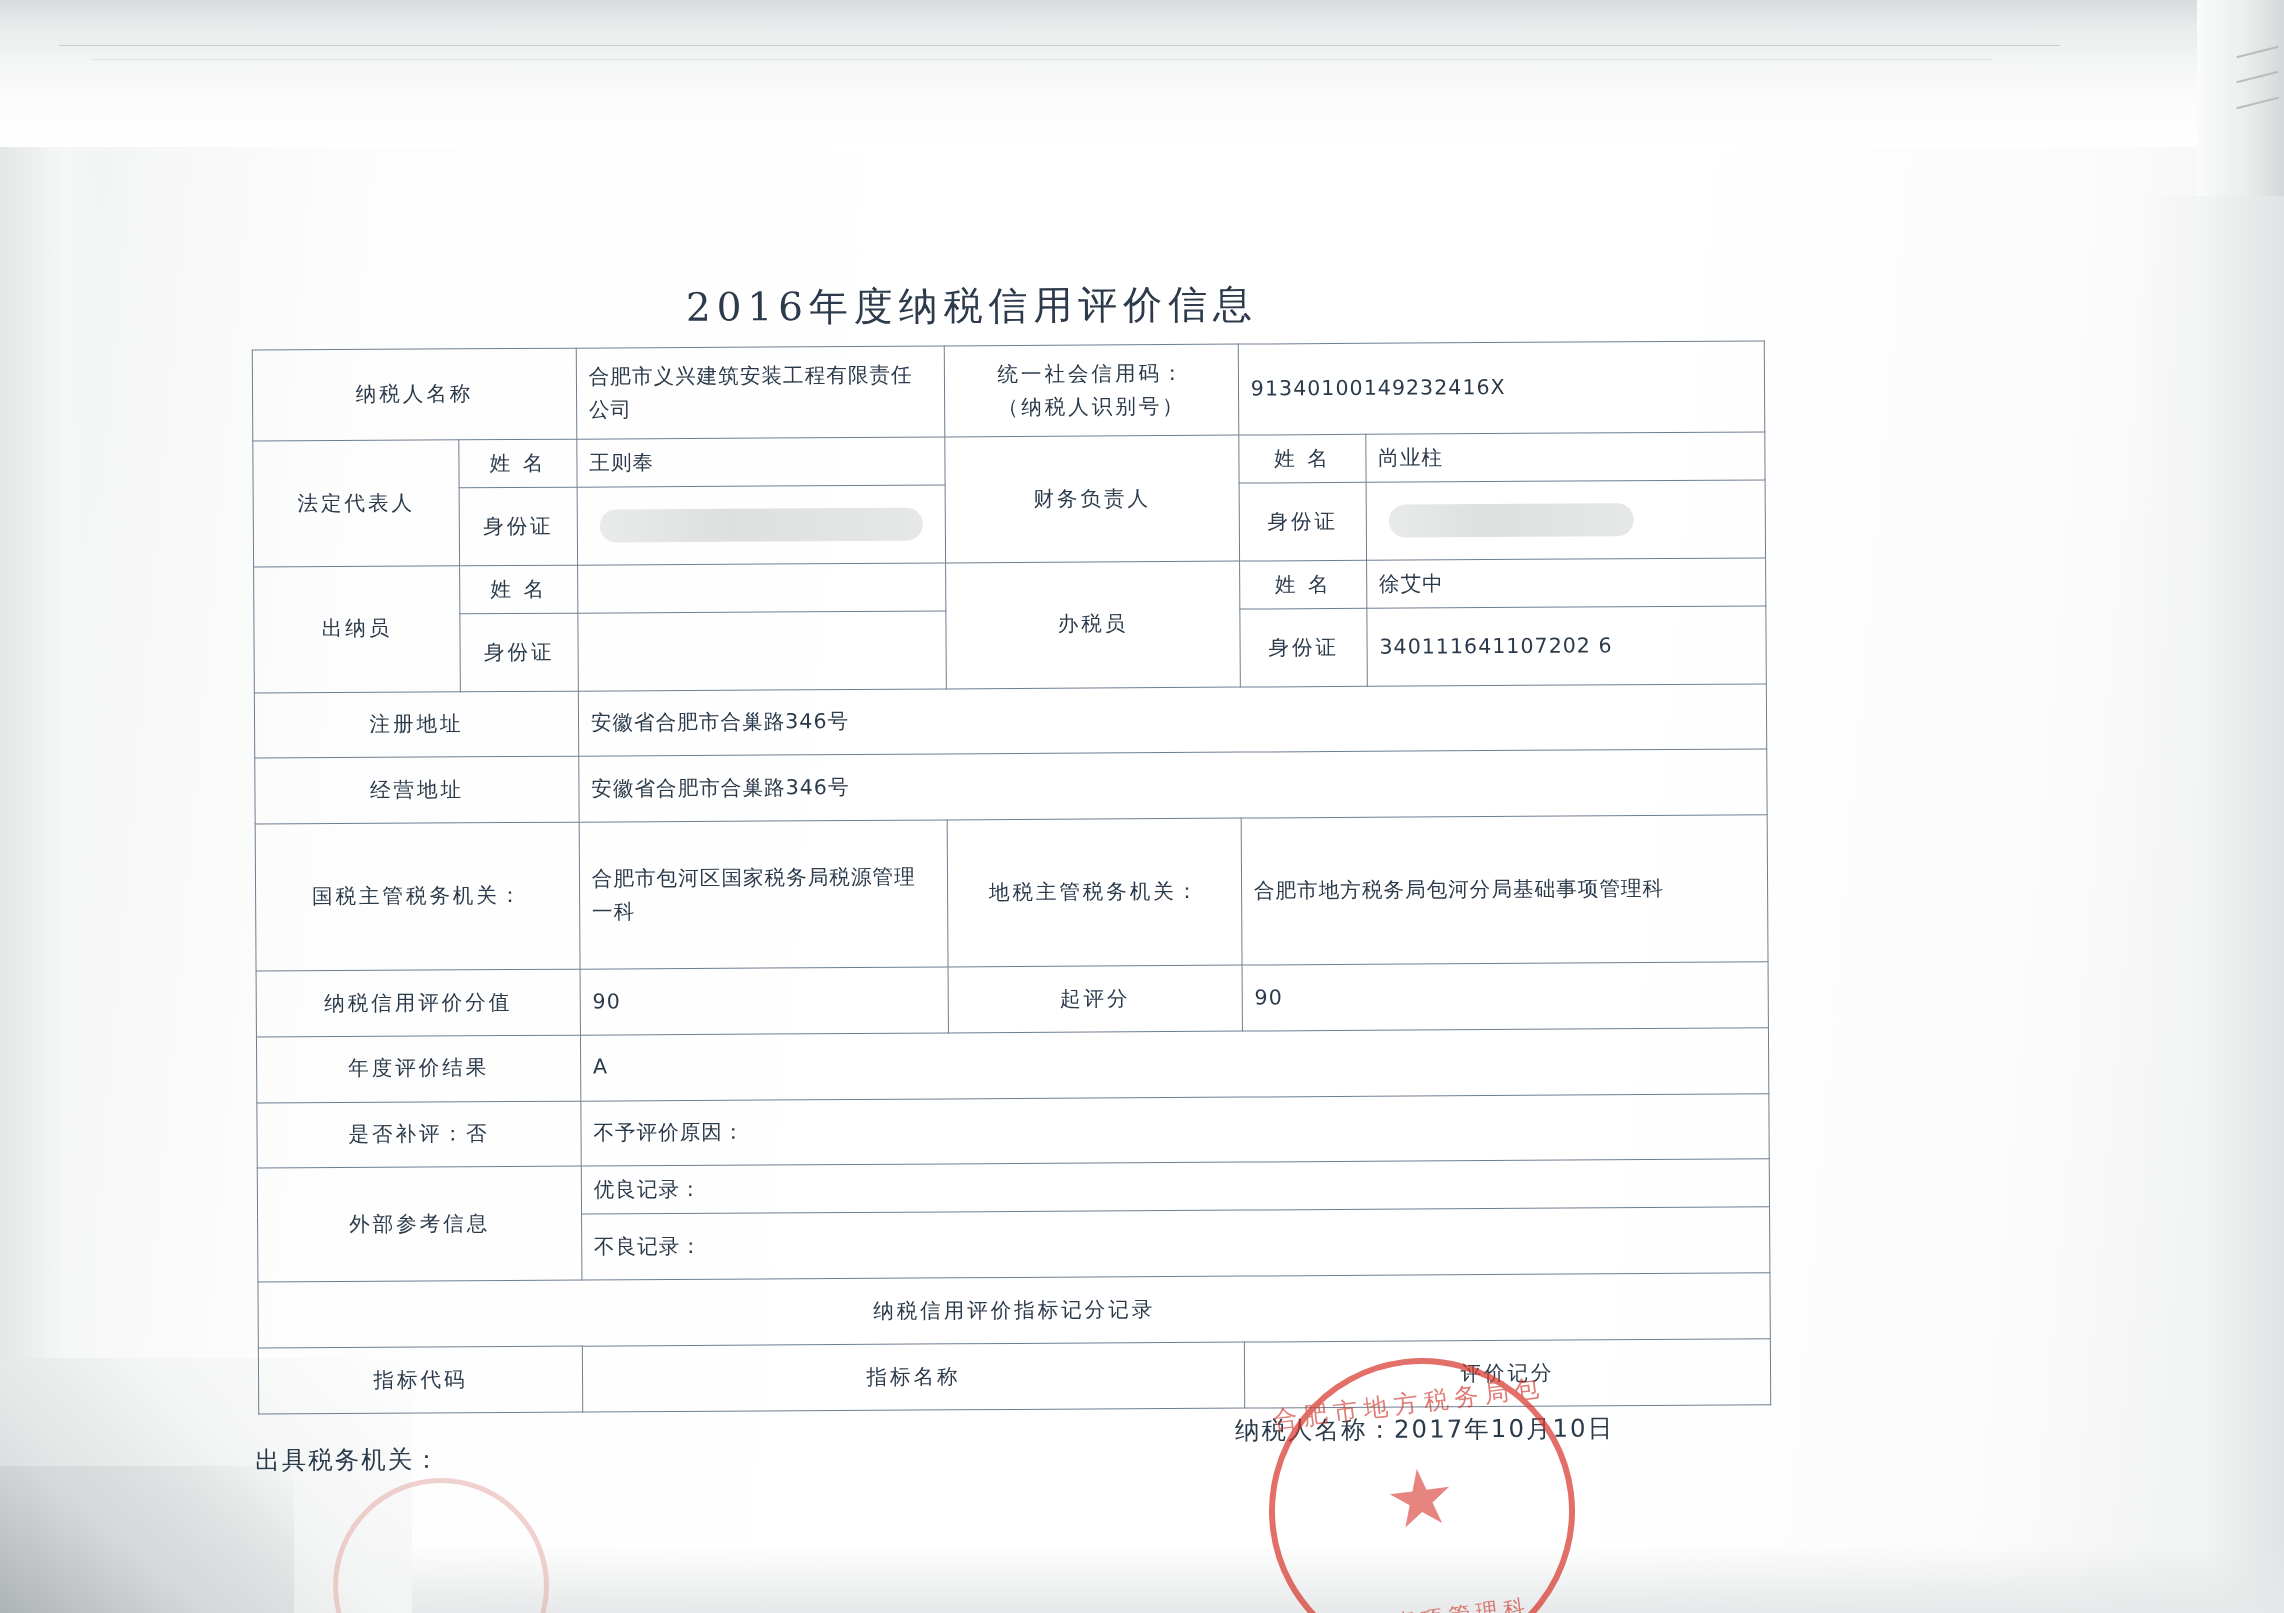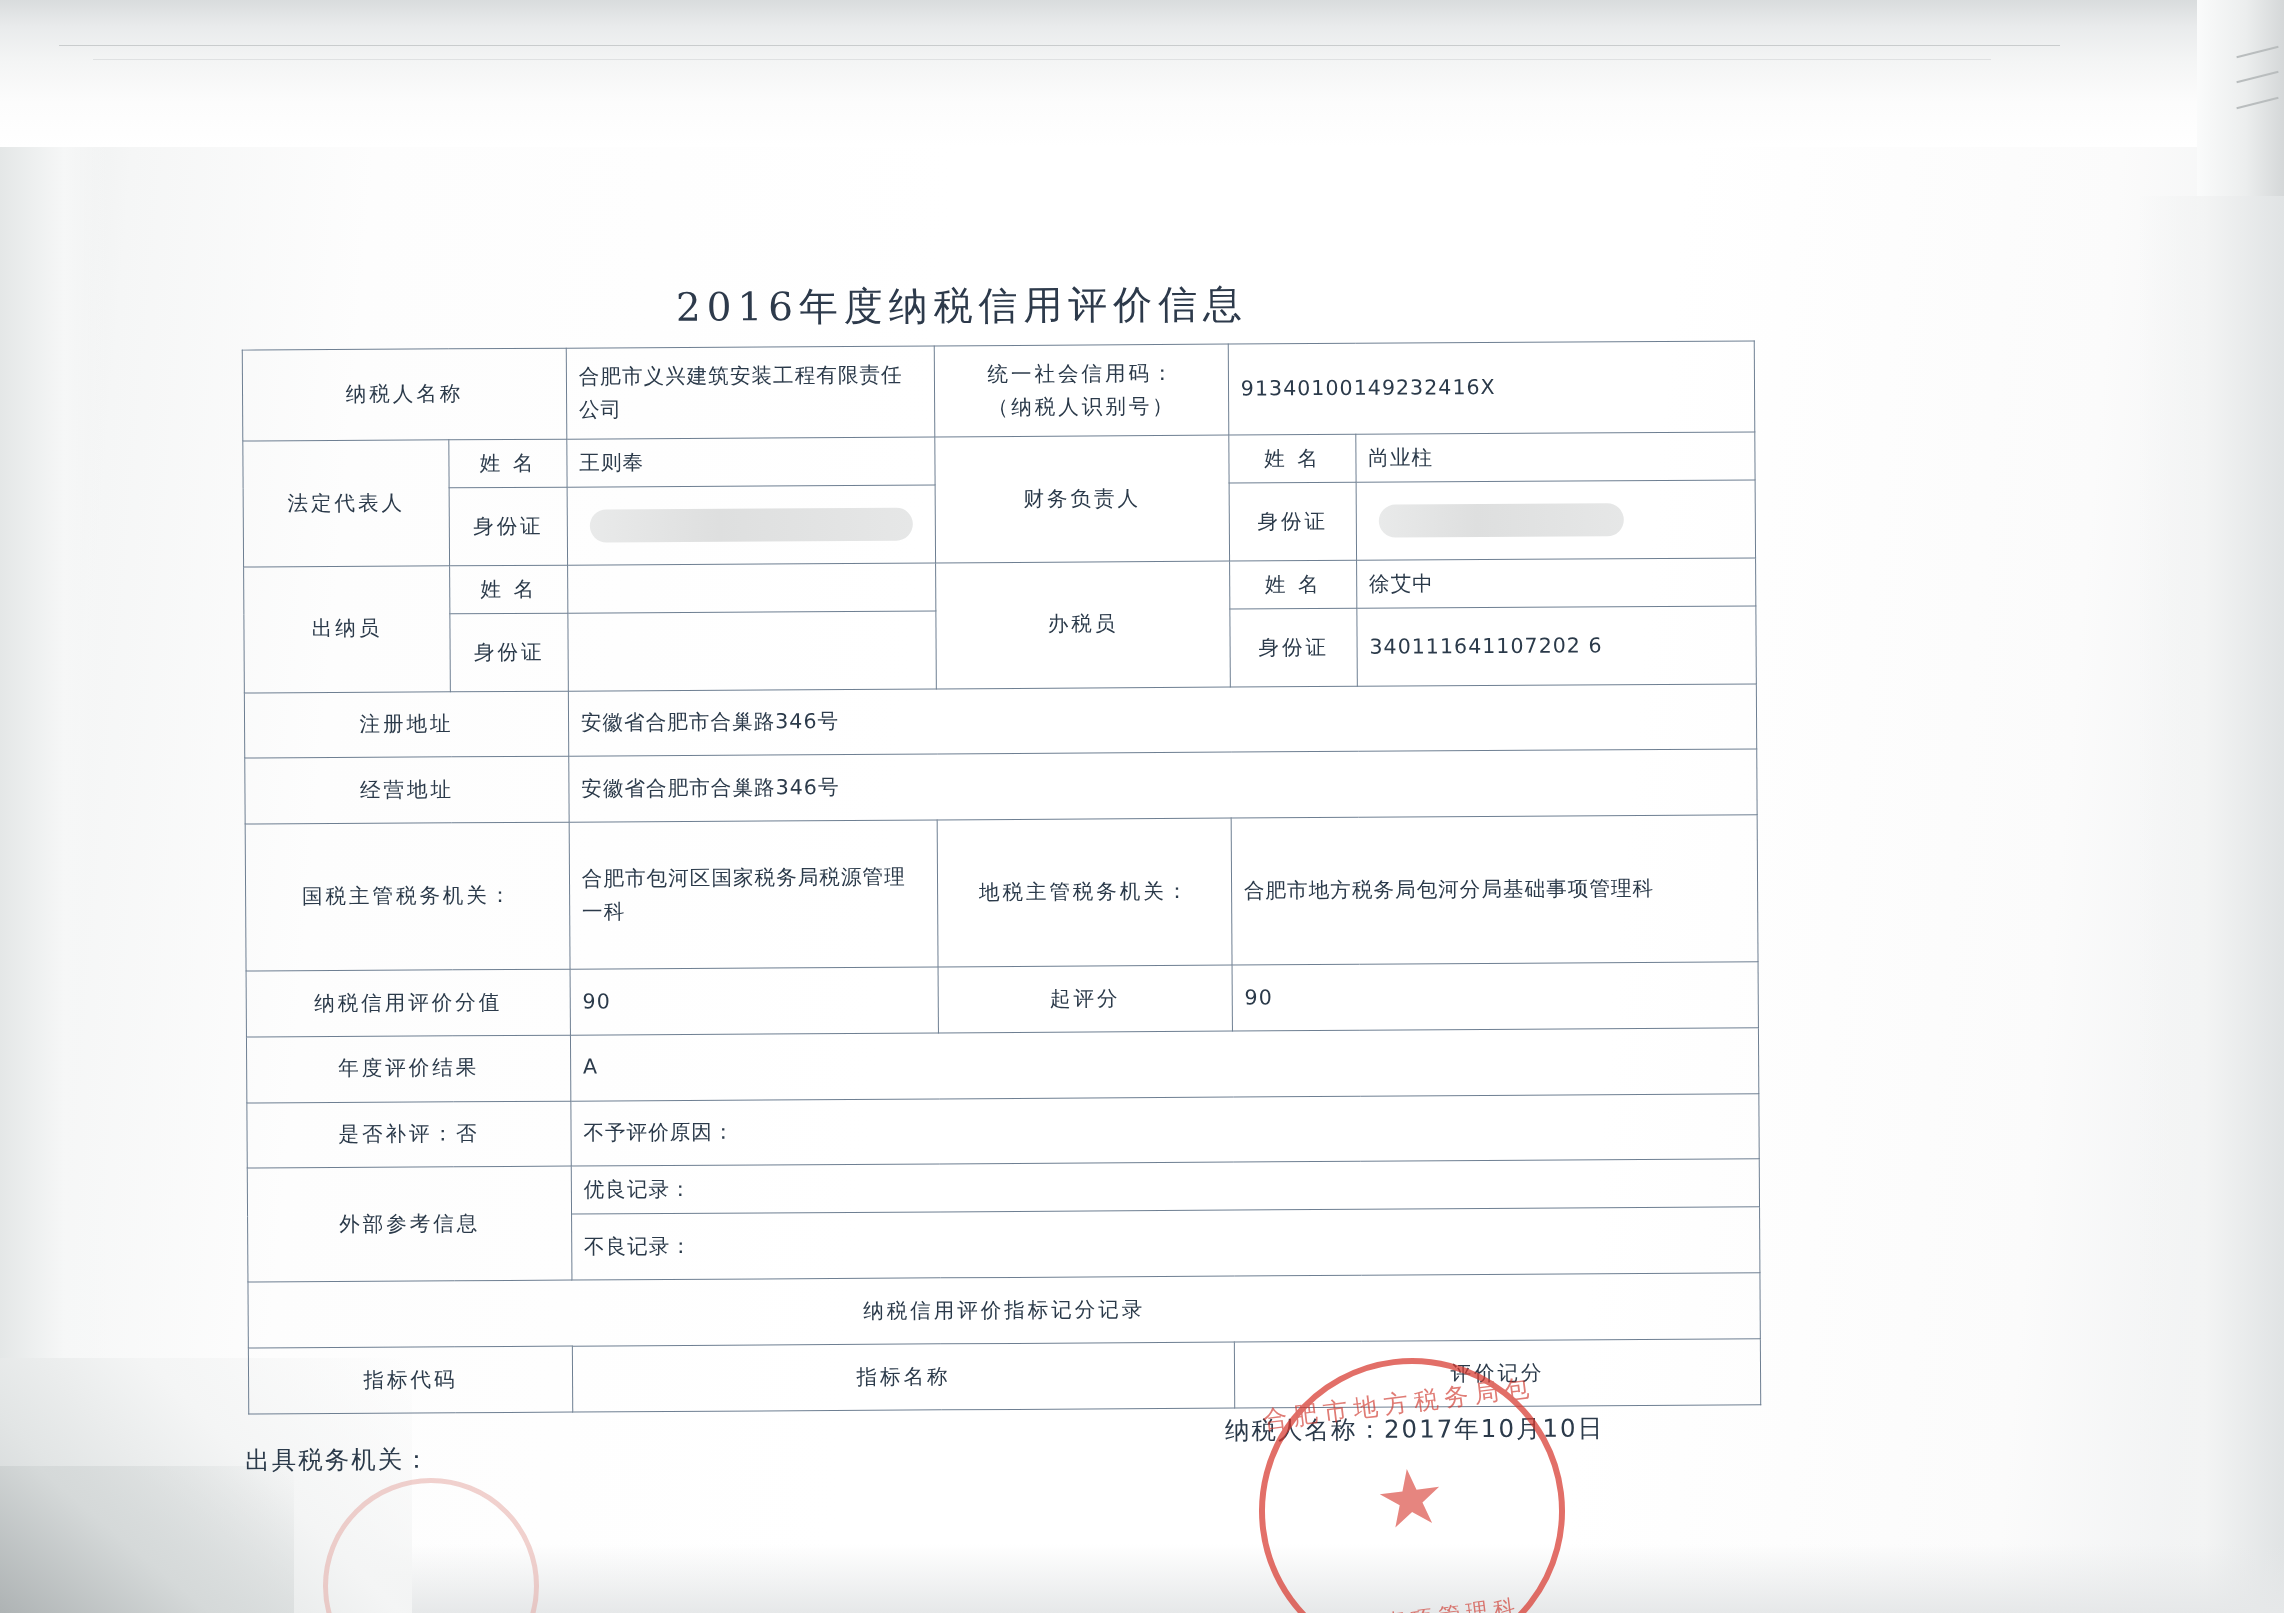--- a/index.html
+++ b/index.html
@@ -73,21 +73,21 @@
   }
   .shadow-bottom {
     position: absolute;
     left: 0; right: 0; bottom: 0; height: 69px;
     background: linear-gradient(0deg, #e6e8e9 0%, rgba(255,255,255,0) 100%);
   }
 
   
   .doc {
     position: absolute;
-    left: 0; top: 0;
+    left: 10px; top: 0;
     width: 2275px; height: 1613px;
   }
   .doc-title {
     position: absolute;
     left: 676px;
     top: 279px;
     font-size: 39px;
     letter-spacing: 5.9px;
     color: #2d3a4b;
     font-family: "DejaVu Serif", serif;

